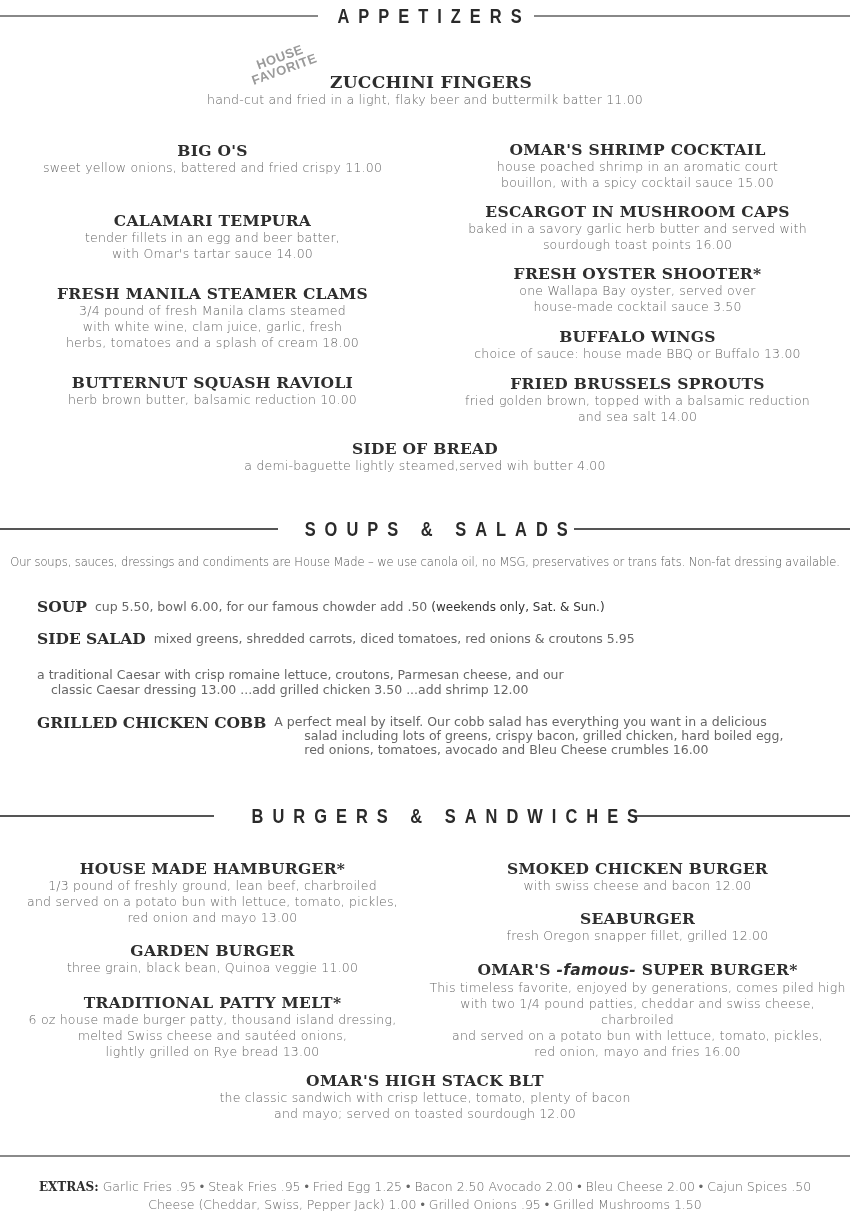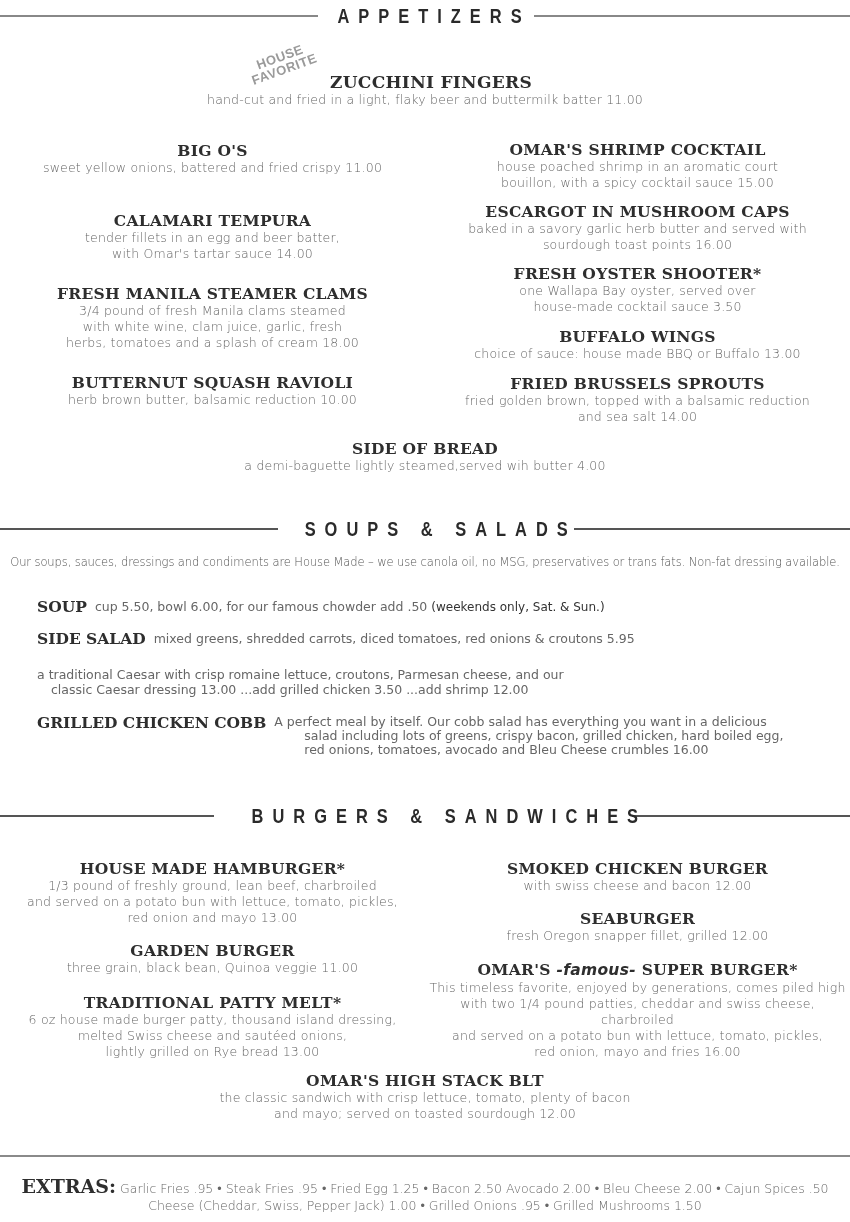--- a/index.html
+++ b/index.html
@@ -43,21 +43,21 @@
     }
     .salad-row .sdesc { font-size: 12.5px; color: #666; line-height: 15px; padding-top: 2px; }
     .salad-row .sdesc .strong { color: #333; font-weight: normal; font-size: 12px; }
     .indent-lines { padding-left: 14px; }
     .indent-lines2 { padding-left: 30px; }
     .footer-rule { position: absolute; left: 0; width: 850px; top: 1155px; height: 2px; background: #8a8a8a; }
     .extras {
       position: absolute; left: 0; width: 850px; top: 1178px; text-align: center;
       font-size: 12.5px; color: #666; line-height: 17px; font-weight: 300;
     }
-    .extras .label { font-family: "DejaVu Serif", serif; font-weight: bold; color: #2e2e2e; font-size: 19px; }
+    .extras .label { font-family: "DejaVu Serif", serif; font-weight: bold; color: #2e2e2e; font-size: 12px; }
     .famous { font-style: italic; font-family: "DejaVu Sans", sans-serif; }
   </style>
 </head>
 <body>
 
 <div class="section-header" style="top:4px;">
   <div class="rule" style="width:318px;background:#888;"></div>
   <div class="title" style="width:216px;">APPETIZERS</div>
   <div class="rule" style="width:316px;background:#888;"></div>
 </div>

